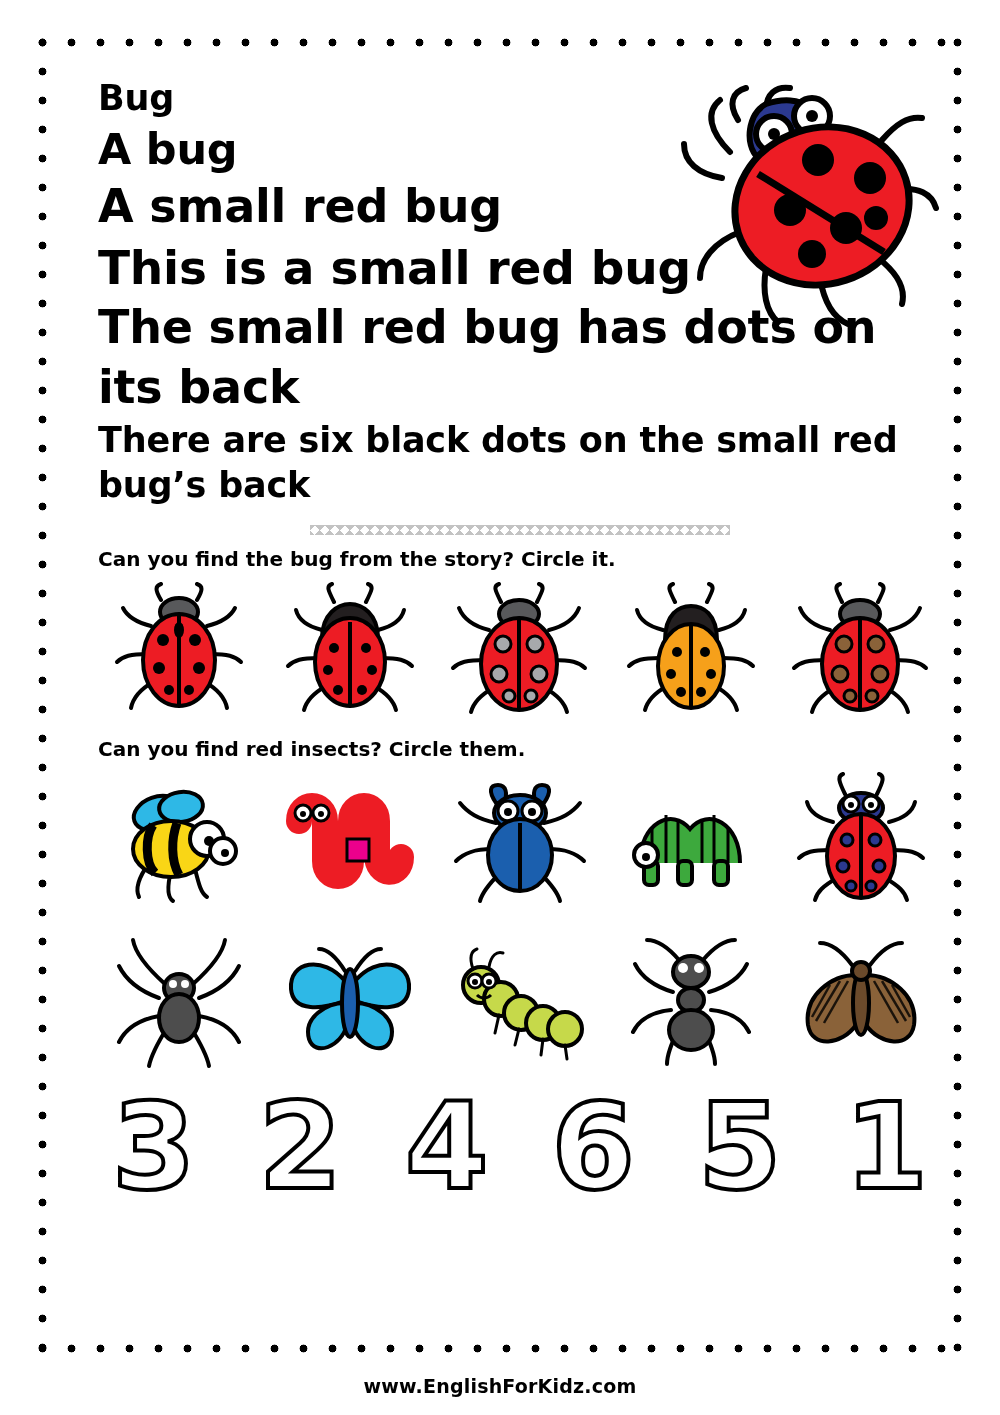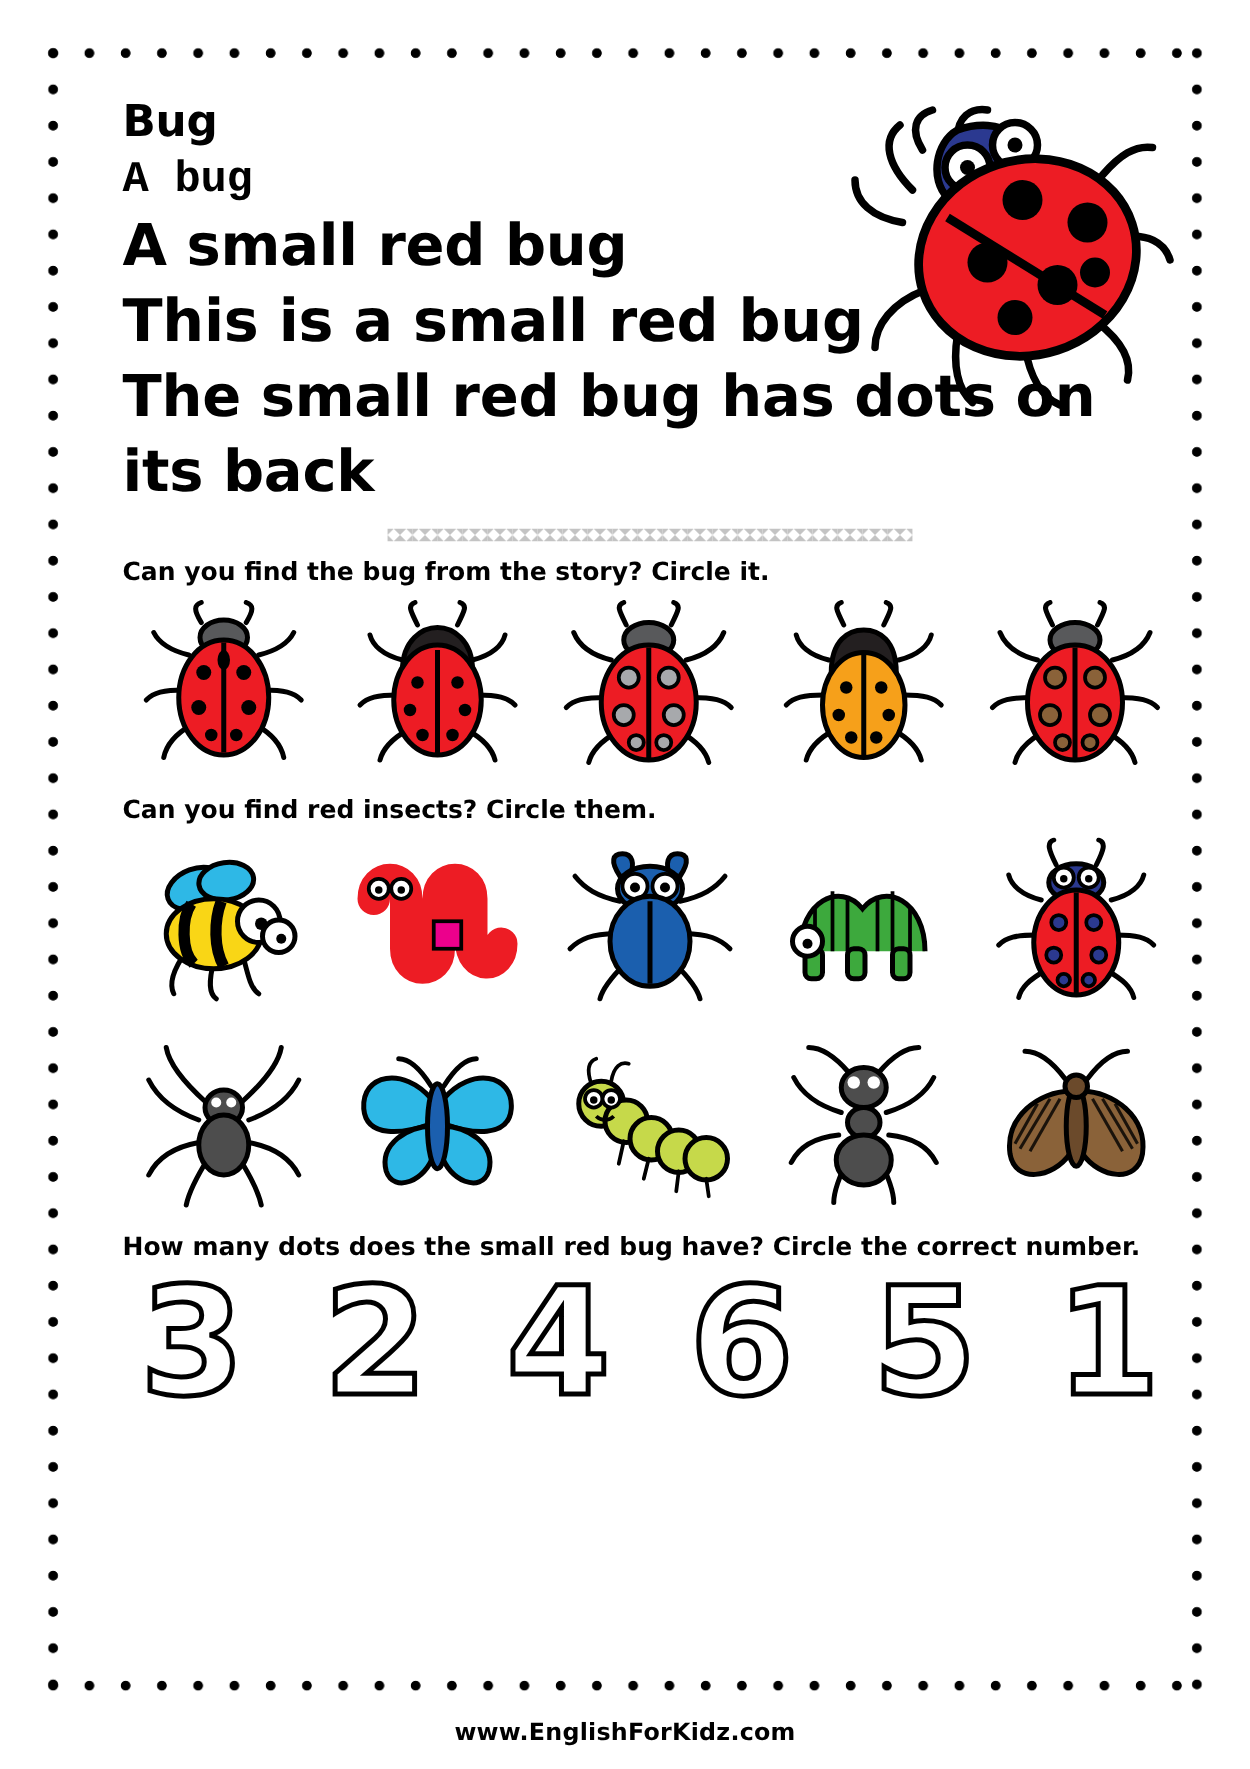--- a/index.html
+++ b/index.html
@@ -47,21 +47,21 @@
     position:relative;
     padding-top:14px;
   }
   .story-line{
     font-weight:bold;
     color:#000;
     line-height:1.30;
     letter-spacing:-0.2px;
   }
   .story-line.l1{font-size:35px;}
-  .story-line.l2{font-size:35px;font-family:Liberation Mono, monospace;}
+  .story-line.l2{font-size:43px;}
   .story-line.l3{font-size:35px;}
   .story-line.l4{font-size:46px;}
   .story-line.l5{font-size:47px;}
   .story-line.l6{font-size:46px;}
   .story-line.l7{font-size:35px;}
 
   .ladybug-big{
     position:absolute;
     right:-8px;top:20px;
     width:280px;height:260px;
@@ -135,20 +135,21 @@
   </div>
 
   <div class="content">
 
     <div class="story">
       <div class="story-line l1">Bug</div>
       <div class="story-line l2">A bug</div>
       <div class="story-line l4">A small red bug</div>
       <div class="story-line l5">This is a small red bug</div>
       <div class="story-line l6">The small red bug has dots on its back</div>
+      <div class="story-line l7">There are six black dots on the small red bug’s back</div>
 
       <svg class="ladybug-big" viewBox="0 0 280 260">
         <g stroke="#000" stroke-width="6" fill="none" stroke-linecap="round">
           <path d="M60 70 C40 50, 35 30, 50 18"></path>
           <path d="M52 96 C28 92, 14 80, 14 62"></path>
           <path d="M70 150 C44 160, 30 178, 30 196"></path>
           <path d="M212 58 C226 42, 238 34, 252 36"></path>
           <path d="M226 108 C248 104, 262 112, 266 126"></path>
           <path d="M208 176 C226 190, 236 206, 232 222"></path>
           <path d="M96 186 C92 210, 96 230, 108 240"></path>
@@ -502,21 +503,20 @@
             <path d="M88 44 L112 86"></path>
               <path d="M96 44 L120 84"></path>
               <path d="M106 48 L124 80"></path>
           </g>
           <ellipse cx="75" cy="66" rx="8" ry="32" fill="#6B4A2B" stroke="#000" stroke-width="4"></ellipse>
           <circle cx="75" cy="34" r="9" fill="#6B4A2B" stroke="#000" stroke-width="4"></circle>
         </svg>
       </div>
     </div>
 
-    <div class="prompt">How many dots does the small red bug have? Circle the correct number.</div>
     <div class="numbers-row">
       <div class="num">3</div>
       <div class="num">2</div>
       <div class="num">4</div>
       <div class="num">6</div>
       <div class="num">5</div>
       <div class="num">1</div>
     </div>
 
   </div>

